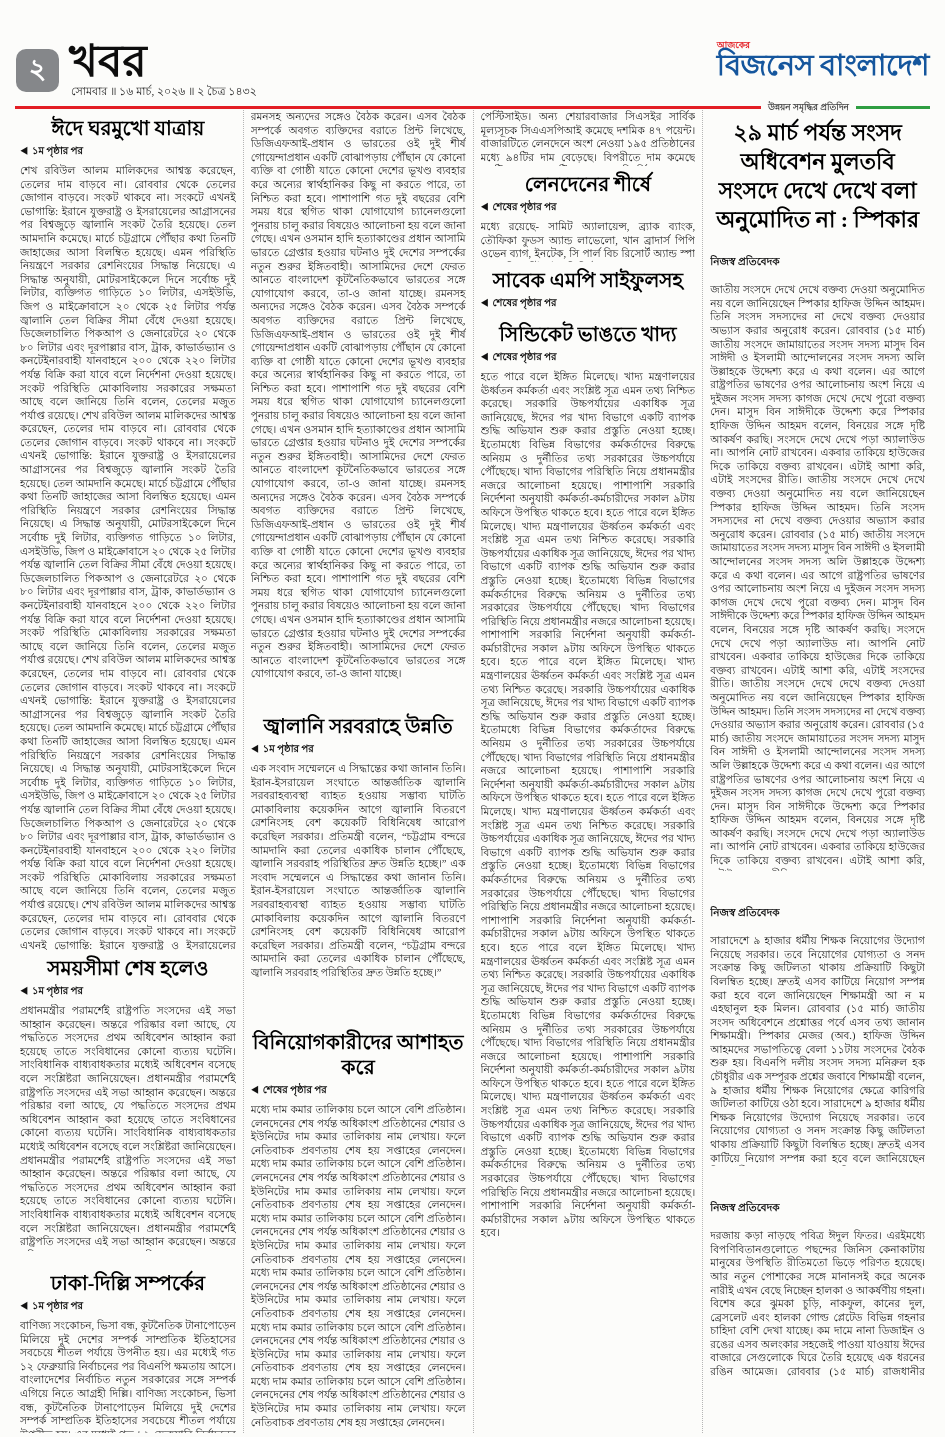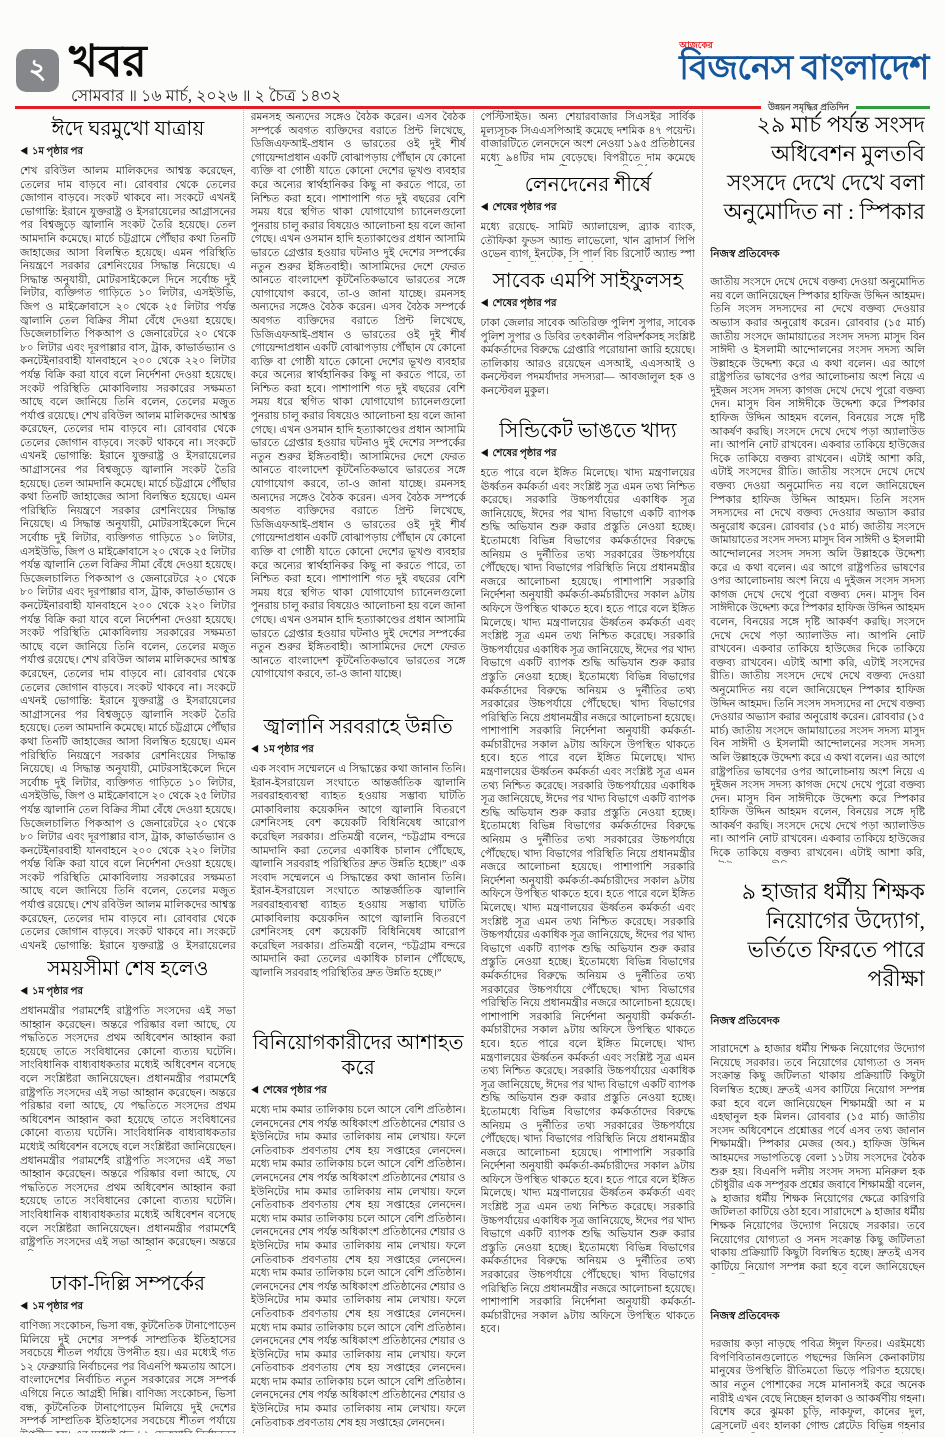--- a/index.html
+++ b/index.html
@@ -5,36 +5,36 @@
   * { margin:0; padding:0; box-sizing:border-box; }
   body { background:#e9e9e6; font-family:"Liberation Serif", serif; }
   .page { position:relative; width:945px; height:1437px; background:#fcfcfa; margin:0 auto; overflow:hidden; }
 
   
   .header { position:absolute; top:0; left:0; right:0; height:108px; background:#fcfcfa; }
   .badge { position:absolute; left:16px; top:49px; width:43px; height:43px; background:#85878a;
            border-radius:10px; color:#fff; font-size:27px; font-weight:bold;
            display:flex; align-items:center; justify-content:center; }
   .section-title { position:absolute; left:69px; top:38px; font-size:44px; font-weight:bold; color:#0d0d0d; line-height:1.1; }
-  .dateline { position:absolute; left:71px; top:83px; font-size:16px; color:#222; }
+  .dateline { position:absolute; left:71px; top:83px; font-size:11px; color:#222; }
   .masthead { position:absolute; right:16px; top:41px; }
   .masthead .pre { display:block; color:#e31e24; font-size:9px; font-weight:bold; line-height:1; }
-  .masthead .title { font-size:34px; font-weight:bold; color:#15569d; line-height:1.05; letter-spacing:-0.5px; }
+  .masthead .title { font-size:29px; font-weight:bold; color:#15569d; line-height:1.05; letter-spacing:-0.5px; }
   .rule-row { position:absolute; left:15px; right:15px; top:100px; display:flex; align-items:center;text-align:right; }
   .rule-red { height:3px; background:#e31e24; flex:1; }
   .tagline { font-size:9px; font-weight:bold; color:#4a4a4a; padding:0 7px; white-space:nowrap; }
   .rule-green { height:3px; background:#2f9e41; width:74px; }
 
   
   .main { position:absolute; top:110px; left:13px; right:13px; bottom:4px; display:flex; }
   .col { width:25%; padding:0 7px; overflow:hidden; }
   .col + .col { border-left:1px dotted #b5b5b5; }
 
-  .headline { font-size:20px; font-weight:normal; text-align:center; line-height:1.25; color:#000; margin:6px 0 2px; }
-  .col-right .headline { font-size:22px; line-height:1.32; margin:0 0 8px;text-align:right; }
+  .headline { font-size:20px; font-weight:bold; text-align:center; line-height:1.25; color:#000; margin:6px 0 2px; }
+  .col-right .headline { font-size:22px; line-height:1.32; margin:8px 0 8px; }
   .cont { font-size:10px; font-weight:bold; margin:1px 0 4px; color:#111; }
   .cont .arrow { margin-right:4px; font-size:9px; }
   .byline { font-size:10.5px; font-weight:bold; margin:20px 0 12px; color:#111; }
   .body { font-size:10.5px; line-height:13.6px; text-align:justify; color:#1d1d1d; overflow:hidden; }
   .article { overflow:hidden; }
   .mt14 { margin-top:14px; }
 </style>
 </head>
 <body>
 
@@ -110,39 +110,37 @@
         <div class="cont">
           <span class="arrow">◀</span><span>শেষের পৃষ্ঠার পর</span>
         </div>
         <p class="body" style="height:42px">মধ্যে রয়েছে- সামিট অ্যালায়েন্স, ব্র্যাক ব্যাংক, তৌফিকা ফুডস অ্যান্ড লাভেলো, খান ব্রাদার্স পিপি ওভেন ব্যাগ, ইনটেক, সি পার্ল বিচ রিসোর্ট অ্যান্ড স্পা ও একমি পেস্টিসাইড লিমিটেড।</p>
       </section>
       <section class="article">
         <h2 class="headline">সাবেক এমপি সাইফুলসহ</h2>
         <div class="cont">
           <span class="arrow">◀</span><span>শেষের পৃষ্ঠার পর</span>
         </div>
-        <p class="body" style="height:96px">ঢাকা জেলার সাবেক অতিরিক্ত পুলিশ সুপার, সাবেক পুলিশ সুপার ও ডিবির তৎকালীন পরিদর্শকসহ সংশ্লিষ্ট কর্মকর্তাদের বিরুদ্ধে গ্রেপ্তারি পরোয়ানা জারি হয়েছে। তালিকায় আরও রয়েছেন এসআই, এএসআই ও কনস্টেবল পদমর্যাদার সদস্যরা— আবজালুল হক ও কনস্টেবল মুকুল।</p>
       </section>
       <section class="article">
         <h2 class="headline">সিন্ডিকেট ভাঙতে খাদ্য</h2>
         <div class="cont">
           <span class="arrow">◀</span><span>শেষের পৃষ্ঠার পর</span>
         </div>
         <p class="body" style="height:986px">হতে পারে বলে ইঙ্গিত মিলেছে। খাদ্য মন্ত্রণালয়ের ঊর্ধ্বতন কর্মকর্তা এবং সংশ্লিষ্ট সূত্র এমন তথ্য নিশ্চিত করেছে। সরকারি উচ্চপর্যায়ের একাধিক সূত্র জানিয়েছে, ঈদের পর খাদ্য বিভাগে একটি ব্যাপক শুদ্ধি অভিযান শুরু করার প্রস্তুতি নেওয়া হচ্ছে। ইতোমধ্যে বিভিন্ন বিভাগের কর্মকর্তাদের বিরুদ্ধে অনিয়ম ও দুর্নীতির তথ্য সরকারের উচ্চপর্যায়ে পৌঁছেছে। খাদ্য বিভাগের পরিস্থিতি নিয়ে প্রধানমন্ত্রীর নজরে আলোচনা হয়েছে। পাশাপাশি সরকারি নির্দেশনা অনুযায়ী কর্মকর্তা-কর্মচারীদের সকাল ৯টায় অফিসে উপস্থিত থাকতে হবে। হতে পারে বলে ইঙ্গিত মিলেছে। খাদ্য মন্ত্রণালয়ের ঊর্ধ্বতন কর্মকর্তা এবং সংশ্লিষ্ট সূত্র এমন তথ্য নিশ্চিত করেছে। সরকারি উচ্চপর্যায়ের একাধিক সূত্র জানিয়েছে, ঈদের পর খাদ্য বিভাগে একটি ব্যাপক শুদ্ধি অভিযান শুরু করার প্রস্তুতি নেওয়া হচ্ছে। ইতোমধ্যে বিভিন্ন বিভাগের কর্মকর্তাদের বিরুদ্ধে অনিয়ম ও দুর্নীতির তথ্য সরকারের উচ্চপর্যায়ে পৌঁছেছে। খাদ্য বিভাগের পরিস্থিতি নিয়ে প্রধানমন্ত্রীর নজরে আলোচনা হয়েছে। পাশাপাশি সরকারি নির্দেশনা অনুযায়ী কর্মকর্তা-কর্মচারীদের সকাল ৯টায় অফিসে উপস্থিত থাকতে হবে। হতে পারে বলে ইঙ্গিত মিলেছে। খাদ্য মন্ত্রণালয়ের ঊর্ধ্বতন কর্মকর্তা এবং সংশ্লিষ্ট সূত্র এমন তথ্য নিশ্চিত করেছে। সরকারি উচ্চপর্যায়ের একাধিক সূত্র জানিয়েছে, ঈদের পর খাদ্য বিভাগে একটি ব্যাপক শুদ্ধি অভিযান শুরু করার প্রস্তুতি নেওয়া হচ্ছে। ইতোমধ্যে বিভিন্ন বিভাগের কর্মকর্তাদের বিরুদ্ধে অনিয়ম ও দুর্নীতির তথ্য সরকারের উচ্চপর্যায়ে পৌঁছেছে। খাদ্য বিভাগের পরিস্থিতি নিয়ে প্রধানমন্ত্রীর নজরে আলোচনা হয়েছে। পাশাপাশি সরকারি নির্দেশনা অনুযায়ী কর্মকর্তা-কর্মচারীদের সকাল ৯টায় অফিসে উপস্থিত থাকতে হবে। হতে পারে বলে ইঙ্গিত মিলেছে। খাদ্য মন্ত্রণালয়ের ঊর্ধ্বতন কর্মকর্তা এবং সংশ্লিষ্ট সূত্র এমন তথ্য নিশ্চিত করেছে। সরকারি উচ্চপর্যায়ের একাধিক সূত্র জানিয়েছে, ঈদের পর খাদ্য বিভাগে একটি ব্যাপক শুদ্ধি অভিযান শুরু করার প্রস্তুতি নেওয়া হচ্ছে। ইতোমধ্যে বিভিন্ন বিভাগের কর্মকর্তাদের বিরুদ্ধে অনিয়ম ও দুর্নীতির তথ্য সরকারের উচ্চপর্যায়ে পৌঁছেছে। খাদ্য বিভাগের পরিস্থিতি নিয়ে প্রধানমন্ত্রীর নজরে আলোচনা হয়েছে। পাশাপাশি সরকারি নির্দেশনা অনুযায়ী কর্মকর্তা-কর্মচারীদের সকাল ৯টায় অফিসে উপস্থিত থাকতে হবে। হতে পারে বলে ইঙ্গিত মিলেছে। খাদ্য মন্ত্রণালয়ের ঊর্ধ্বতন কর্মকর্তা এবং সংশ্লিষ্ট সূত্র এমন তথ্য নিশ্চিত করেছে। সরকারি উচ্চপর্যায়ের একাধিক সূত্র জানিয়েছে, ঈদের পর খাদ্য বিভাগে একটি ব্যাপক শুদ্ধি অভিযান শুরু করার প্রস্তুতি নেওয়া হচ্ছে। ইতোমধ্যে বিভিন্ন বিভাগের কর্মকর্তাদের বিরুদ্ধে অনিয়ম ও দুর্নীতির তথ্য সরকারের উচ্চপর্যায়ে পৌঁছেছে। খাদ্য বিভাগের পরিস্থিতি নিয়ে প্রধানমন্ত্রীর নজরে আলোচনা হয়েছে। পাশাপাশি সরকারি নির্দেশনা অনুযায়ী কর্মকর্তা-কর্মচারীদের সকাল ৯টায় অফিসে উপস্থিত থাকতে হবে। হতে পারে বলে ইঙ্গিত মিলেছে। খাদ্য মন্ত্রণালয়ের ঊর্ধ্বতন কর্মকর্তা এবং সংশ্লিষ্ট সূত্র এমন তথ্য নিশ্চিত করেছে। সরকারি উচ্চপর্যায়ের একাধিক সূত্র জানিয়েছে, ঈদের পর খাদ্য বিভাগে একটি ব্যাপক শুদ্ধি অভিযান শুরু করার প্রস্তুতি নেওয়া হচ্ছে। ইতোমধ্যে বিভিন্ন বিভাগের কর্মকর্তাদের বিরুদ্ধে অনিয়ম ও দুর্নীতির তথ্য সরকারের উচ্চপর্যায়ে পৌঁছেছে। খাদ্য বিভাগের পরিস্থিতি নিয়ে প্রধানমন্ত্রীর নজরে আলোচনা হয়েছে। পাশাপাশি সরকারি নির্দেশনা অনুযায়ী কর্মকর্তা-কর্মচারীদের সকাল ৯টায় অফিসে উপস্থিত থাকতে হবে।</p>
       </section>
     </div>
 
     <div class="col col-right">
       <section class="article">
         <h2 class="headline">২৯ মার্চ পর্যন্ত সংসদ অধিবেশন মুলতবি সংসদে দেখে দেখে বলা অনুমোদিত না : স্পিকার</h2>
         <div class="byline">নিজস্ব প্রতিবেদক</div>
         <p class="body" style="height:588px">জাতীয় সংসদে দেখে দেখে বক্তব্য দেওয়া অনুমোদিত নয় বলে জানিয়েছেন স্পিকার হাফিজ উদ্দিন আহমদ। তিনি সংসদ সদস্যদের না দেখে বক্তব্য দেওয়ার অভ্যাস করার অনুরোধ করেন। রোববার (১৫ মার্চ) জাতীয় সংসদে জামায়াতের সংসদ সদস্য মাসুদ বিন সাঈদী ও ইসলামী আন্দোলনের সংসদ সদস্য অলি উল্লাহকে উদ্দেশ্য করে এ কথা বলেন। এর আগে রাষ্ট্রপতির ভাষণের ওপর আলোচনায় অংশ নিয়ে এ দুইজন সংসদ সদস্য কাগজ দেখে দেখে পুরো বক্তব্য দেন। মাসুদ বিন সাঈদীকে উদ্দেশ্য করে স্পিকার হাফিজ উদ্দিন আহমদ বলেন, বিনয়ের সঙ্গে দৃষ্টি আকর্ষণ করছি। সংসদে দেখে দেখে পড়া অ্যালাউড না। আপনি নোট রাখবেন। একবার তাকিয়ে হাউজের দিকে তাকিয়ে বক্তব্য রাখবেন। এটাই আশা করি, এটাই সংসদের রীতি। জাতীয় সংসদে দেখে দেখে বক্তব্য দেওয়া অনুমোদিত নয় বলে জানিয়েছেন স্পিকার হাফিজ উদ্দিন আহমদ। তিনি সংসদ সদস্যদের না দেখে বক্তব্য দেওয়ার অভ্যাস করার অনুরোধ করেন। রোববার (১৫ মার্চ) জাতীয় সংসদে জামায়াতের সংসদ সদস্য মাসুদ বিন সাঈদী ও ইসলামী আন্দোলনের সংসদ সদস্য অলি উল্লাহকে উদ্দেশ্য করে এ কথা বলেন। এর আগে রাষ্ট্রপতির ভাষণের ওপর আলোচনায় অংশ নিয়ে এ দুইজন সংসদ সদস্য কাগজ দেখে দেখে পুরো বক্তব্য দেন। মাসুদ বিন সাঈদীকে উদ্দেশ্য করে স্পিকার হাফিজ উদ্দিন আহমদ বলেন, বিনয়ের সঙ্গে দৃষ্টি আকর্ষণ করছি। সংসদে দেখে দেখে পড়া অ্যালাউড না। আপনি নোট রাখবেন। একবার তাকিয়ে হাউজের দিকে তাকিয়ে বক্তব্য রাখবেন। এটাই আশা করি, এটাই সংসদের রীতি। জাতীয় সংসদে দেখে দেখে বক্তব্য দেওয়া অনুমোদিত নয় বলে জানিয়েছেন স্পিকার হাফিজ উদ্দিন আহমদ। তিনি সংসদ সদস্যদের না দেখে বক্তব্য দেওয়ার অভ্যাস করার অনুরোধ করেন। রোববার (১৫ মার্চ) জাতীয় সংসদে জামায়াতের সংসদ সদস্য মাসুদ বিন সাঈদী ও ইসলামী আন্দোলনের সংসদ সদস্য অলি উল্লাহকে উদ্দেশ্য করে এ কথা বলেন। এর আগে রাষ্ট্রপতির ভাষণের ওপর আলোচনায় অংশ নিয়ে এ দুইজন সংসদ সদস্য কাগজ দেখে দেখে পুরো বক্তব্য দেন। মাসুদ বিন সাঈদীকে উদ্দেশ্য করে স্পিকার হাফিজ উদ্দিন আহমদ বলেন, বিনয়ের সঙ্গে দৃষ্টি আকর্ষণ করছি। সংসদে দেখে দেখে পড়া অ্যালাউড না। আপনি নোট রাখবেন। একবার তাকিয়ে হাউজের দিকে তাকিয়ে বক্তব্য রাখবেন। এটাই আশা করি, এটাই সংসদের রীতি।</p>
       </section>
       <section class="article mt14">
-        <h2 class="headline">৯ হাজার ধর্মীয় শিক্ষক নিয়োগের উদ্যোগ, ভর্তিতে ফিরতে পারে পরীক্ষা</h2>
         <div class="byline">নিজস্ব প্রতিবেদক</div>
         <p class="body" style="height:232px">সারাদেশে ৯ হাজার ধর্মীয় শিক্ষক নিয়োগের উদ্যোগ নিয়েছে সরকার। তবে নিয়োগের যোগ্যতা ও সনদ সংক্রান্ত কিছু জটিলতা থাকায় প্রক্রিয়াটি কিছুটা বিলম্বিত হচ্ছে। দ্রুতই এসব কাটিয়ে নিয়োগ সম্পন্ন করা হবে বলে জানিয়েছেন শিক্ষামন্ত্রী আ ন ম এহছানুল হক মিলন। রোববার (১৫ মার্চ) জাতীয় সংসদ অধিবেশনে প্রশ্নোত্তর পর্বে এসব তথ্য জানান শিক্ষামন্ত্রী। স্পিকার মেজর (অব.) হাফিজ উদ্দিন আহমদের সভাপতিত্বে বেলা ১১টায় সংসদের বৈঠক শুরু হয়। বিএনপি দলীয় সংসদ সদস্য মনিরুল হক চৌধুরীর এক সম্পূরক প্রশ্নের জবাবে শিক্ষামন্ত্রী বলেন, ৯ হাজার ধর্মীয় শিক্ষক নিয়োগের ক্ষেত্রে কারিগরি জটিলতা কাটিয়ে ওঠা হবে। সারাদেশে ৯ হাজার ধর্মীয় শিক্ষক নিয়োগের উদ্যোগ নিয়েছে সরকার। তবে নিয়োগের যোগ্যতা ও সনদ সংক্রান্ত কিছু জটিলতা থাকায় প্রক্রিয়াটি কিছুটা বিলম্বিত হচ্ছে। দ্রুতই এসব কাটিয়ে নিয়োগ সম্পন্ন করা হবে বলে জানিয়েছেন শিক্ষামন্ত্রী আ ন ম এহছানুল হক মিলন। রোববার (১৫ মার্চ) জাতীয় সংসদ অধিবেশনে প্রশ্নোত্তর পর্বে এসব তথ্য জানান শিক্ষামন্ত্রী। স্পিকার মেজর (অব.) হাফিজ উদ্দিন আহমদের সভাপতিত্বে বেলা ১১টায় সংসদের বৈঠক শুরু হয়। বিএনপি দলীয় সংসদ সদস্য মনিরুল হক চৌধুরীর এক সম্পূরক প্রশ্নের জবাবে শিক্ষামন্ত্রী বলেন, ৯ হাজার ধর্মীয় শিক্ষক নিয়োগের ক্ষেত্রে কারিগরি জটিলতা কাটিয়ে ওঠা হবে।</p>
       </section>
       <section class="article mt14">
         <div class="byline">নিজস্ব প্রতিবেদক</div>
         <p class="body" style="height:150px">দরজায় কড়া নাড়ছে পবিত্র ঈদুল ফিতর। এরইমধ্যে বিপণিবিতানগুলোতে পছন্দের জিনিস কেনাকাটায় মানুষের উপস্থিতি রীতিমতো ভিড়ে পরিণত হয়েছে। আর নতুন পোশাকের সঙ্গে মানানসই করে অনেক নারীই এখন বেছে নিচ্ছেন হালকা ও আকর্ষণীয় গহনা। বিশেষ করে ঝুমকা চুড়ি, নাকফুল, কানের দুল, ব্রেসলেট এবং হালকা গোল্ড প্লেটেড বিভিন্ন গহনার চাহিদা বেশি দেখা যাচ্ছে। কম দামে নানা ডিজাইন ও রঙের এসব অলংকার সহজেই পাওয়া যাওয়ায় ঈদের বাজারে সেগুলোকে ঘিরে তৈরি হয়েছে এক ধরনের রঙিন আমেজ। রোববার (১৫ মার্চ) রাজধানীর নিউমার্কেট এলাকার বিভিন্ন দোকান ঘুরে এমন চিত্রই দেখা গেছে। সরেজমিনে দেখা যায়, তরুণী ও গৃহিণীদের ভিড় বেশি অলংকারের দোকানগুলোতে। দরজায় কড়া নাড়ছে পবিত্র ঈদুল ফিতর। এরইমধ্যে বিপণিবিতানগুলোতে পছন্দের জিনিস কেনাকাটায় মানুষের উপস্থিতি রীতিমতো ভিড়ে পরিণত হয়েছে। আর নতুন পোশাকের সঙ্গে মানানসই করে অনেক নারীই এখন বেছে নিচ্ছেন হালকা ও আকর্ষণীয় গহনা। বিশেষ করে ঝুমকা চুড়ি, নাকফুল, কানের দুল, ব্রেসলেট এবং হালকা গোল্ড প্লেটেড বিভিন্ন গহনার চাহিদা বেশি দেখা যাচ্ছে। কম দামে নানা ডিজাইন ও রঙের এসব অলংকার সহজেই পাওয়া যাওয়ায় ঈদের বাজারে সেগুলোকে ঘিরে তৈরি হয়েছে এক ধরনের রঙিন আমেজ। রোববার (১৫ মার্চ) রাজধানীর নিউমার্কেট এলাকার বিভিন্ন দোকান ঘুরে এমন চিত্রই দেখা গেছে। সরেজমিনে দেখা যায়, তরুণী ও গৃহিণীদের ভিড় বেশি অলংকারের দোকানগুলোতে।</p>
       </section>
     </div>
 
   </div>

